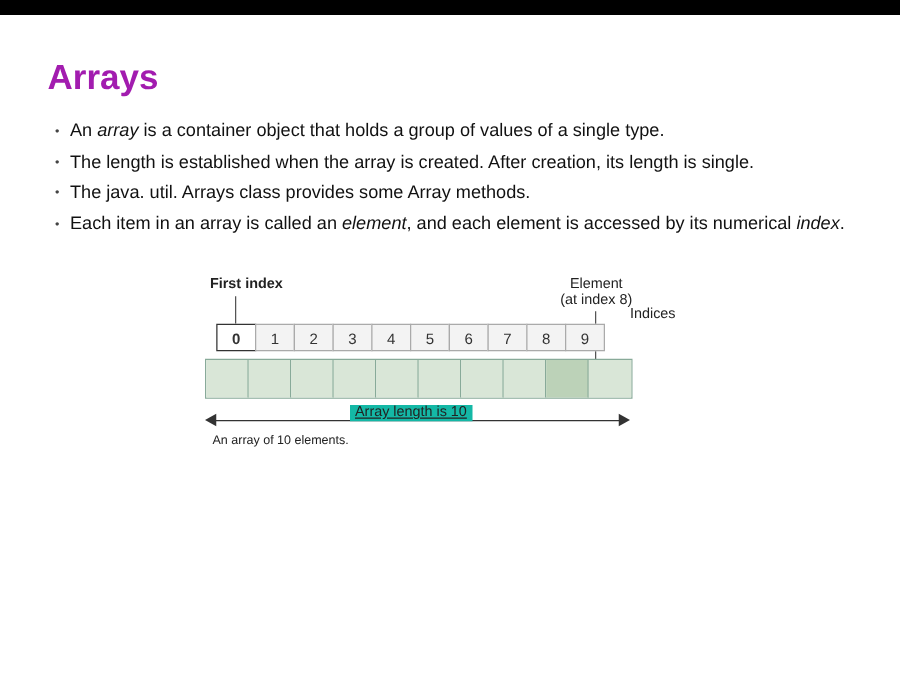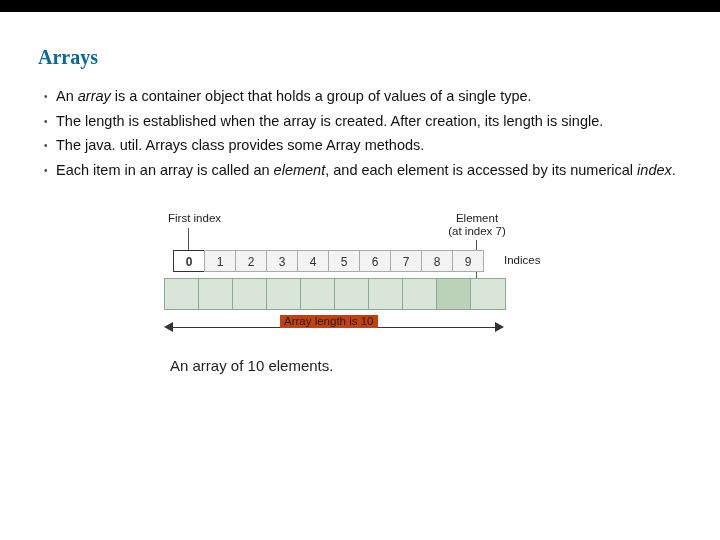--- a/index.html
+++ b/index.html
@@ -1,45 +1,45 @@
 <!DOCTYPE html>
 <html><head>
 <meta charset="utf-8">
 <style>
   * { box-sizing: border-box; margin: 0; padding: 0; }
   body { width: 720px; height: 540px; background: #fff; font-family: Arial, Helvetica, sans-serif; position: relative; overflow: hidden; }
   .topbar { width: 100%; height: 12px; background: #000; }
   .slide { padding: 24px 38px 0 38px; }
-  h1 { color: #0369a1; font-size: 20px; font-weight: bold; margin: 10px 0 18px 0; font-family: Liberation Serif, serif; }
+  h1 { color: #a21caf; font-size: 28px; font-weight: bold; margin: 10px 0 18px 0; }
   ul.points { list-style: none; padding-left: 6px; }
   ul.points li { font-size: 14.5px; line-height: 1.35; color: #111; margin-bottom: 5px; padding-left: 12px; position: relative; }
   ul.points li::before { content: "•"; position: absolute; left: 0; top: 0; font-size: 10px; line-height: 20px; color: #444; }
   em { font-style: italic; }
   .figure { position: relative; width: 500px; height: 170px; margin: 32px auto 0 auto; font-family: Arial, sans-serif; }
   .lbl { position: absolute; font-size: 11.5px; color: #222; text-align: center; line-height: 1.15; }
-  .lbl-first { left: 58px; top: 0; }
+  .lbl-first { left: 58px; top: 0; font-weight: bold; }
   .lbl-elem  { left: 332px; top: 0; width: 70px; text-align: center; }
   .vline { position: absolute; width: 1px; background: #555; }
   .vline-first { left: 78px; top: 16px; height: 22px; }
   .vline-elem  { left: 366px; top: 28px; height: 48px; }
   .indices-row { position: absolute; top: 38px; left: 64px; display: flex; }
   .idx { width: 32px; height: 22px; border: 1px solid #aaa; margin-left: -1px; text-align: center; font-size: 12px; line-height: 22px; color: #333; background: #f3f3f3; }
   .idx.first { border: 1.5px solid #333; font-weight: bold; background: #fff; }
-  .lbl-indices { left: 394px; top: 42px; }
+  .lbl-indices { left: 394px; top: 24px; }
   .cells-row { position: absolute; top: 66px; left: 54px; display: flex; border: 1px solid #8a9; }
   .cell { width: 34px; height: 30px; border-right: 1px solid #8a9; background: #d9e6d7; }
   .cell:last-child { border-right: none; }
   .cell.hl { background: #bcd2b8; }
   .arrow-row { position: absolute; top: 108px; left: 54px; width: 340px; height: 16px; }
   .arrow-line { position: absolute; top: 7px; left: 6px; right: 6px; height: 1px; background: #333; }
   .arrow-left, .arrow-right { position: absolute; top: 2px; width: 0; height: 0; border-top: 5px solid transparent; border-bottom: 5px solid transparent; }
   .arrow-left { left: 0; border-right: 9px solid #333; }
   .arrow-right { right: 0; border-left: 9px solid #333; }
-  .lbl-len { left: 170px; top: 103px; background: #c2410c; padding: 0 4px; }
-  .caption { position: absolute; left: 60px; top: 145px; font-size: 15px; color: #222; }
+  .lbl-len { left: 170px; top: 103px; background: #14b8a6; padding: 0 4px; text-decoration: underline; }
+  .caption { position: absolute; left: 60px; top: 126px; font-size: 10px; color: #222; }
 </style>
 </head>
 <body>
 
 <div class="topbar"></div>
 
 <div class="slide">
   <h1>Arrays</h1>
 
   <ul class="points">
@@ -56,21 +56,21 @@
       <span>Each item in an array is called an </span><em>element</em><span>, and each element is accessed by its numerical </span><em>index</em><span>.</span>
     </li>
   </ul>
 
   <div class="figure">
     <div class="lbl lbl-first">First index</div>
     <div class="vline vline-first"></div>
 
     <div class="lbl lbl-elem">
       <span>Element</span><br>
-      <span>(at index 7)</span>
+      <span>(at index 8)</span>
     </div>
     <div class="vline vline-elem"></div>
 
     <div class="indices-row">
       <div class="idx first">0</div>
       <div class="idx">1</div>
       <div class="idx">2</div>
       <div class="idx">3</div>
       <div class="idx">4</div>
       <div class="idx">5</div>

